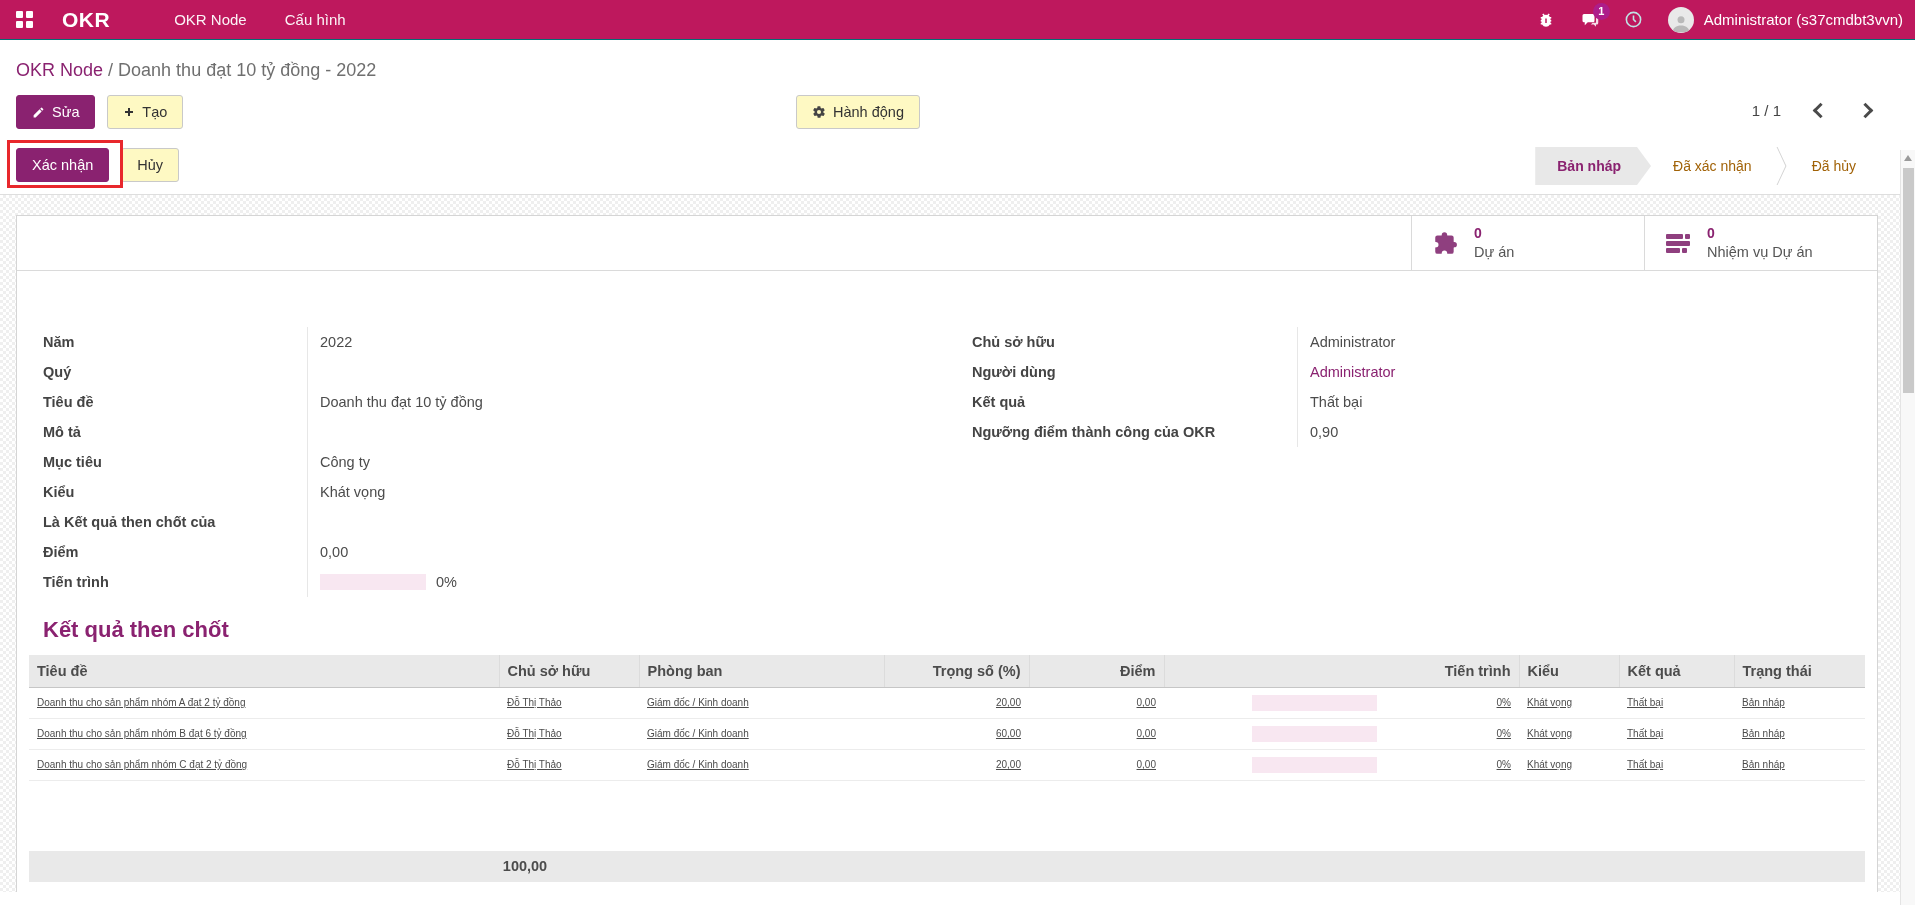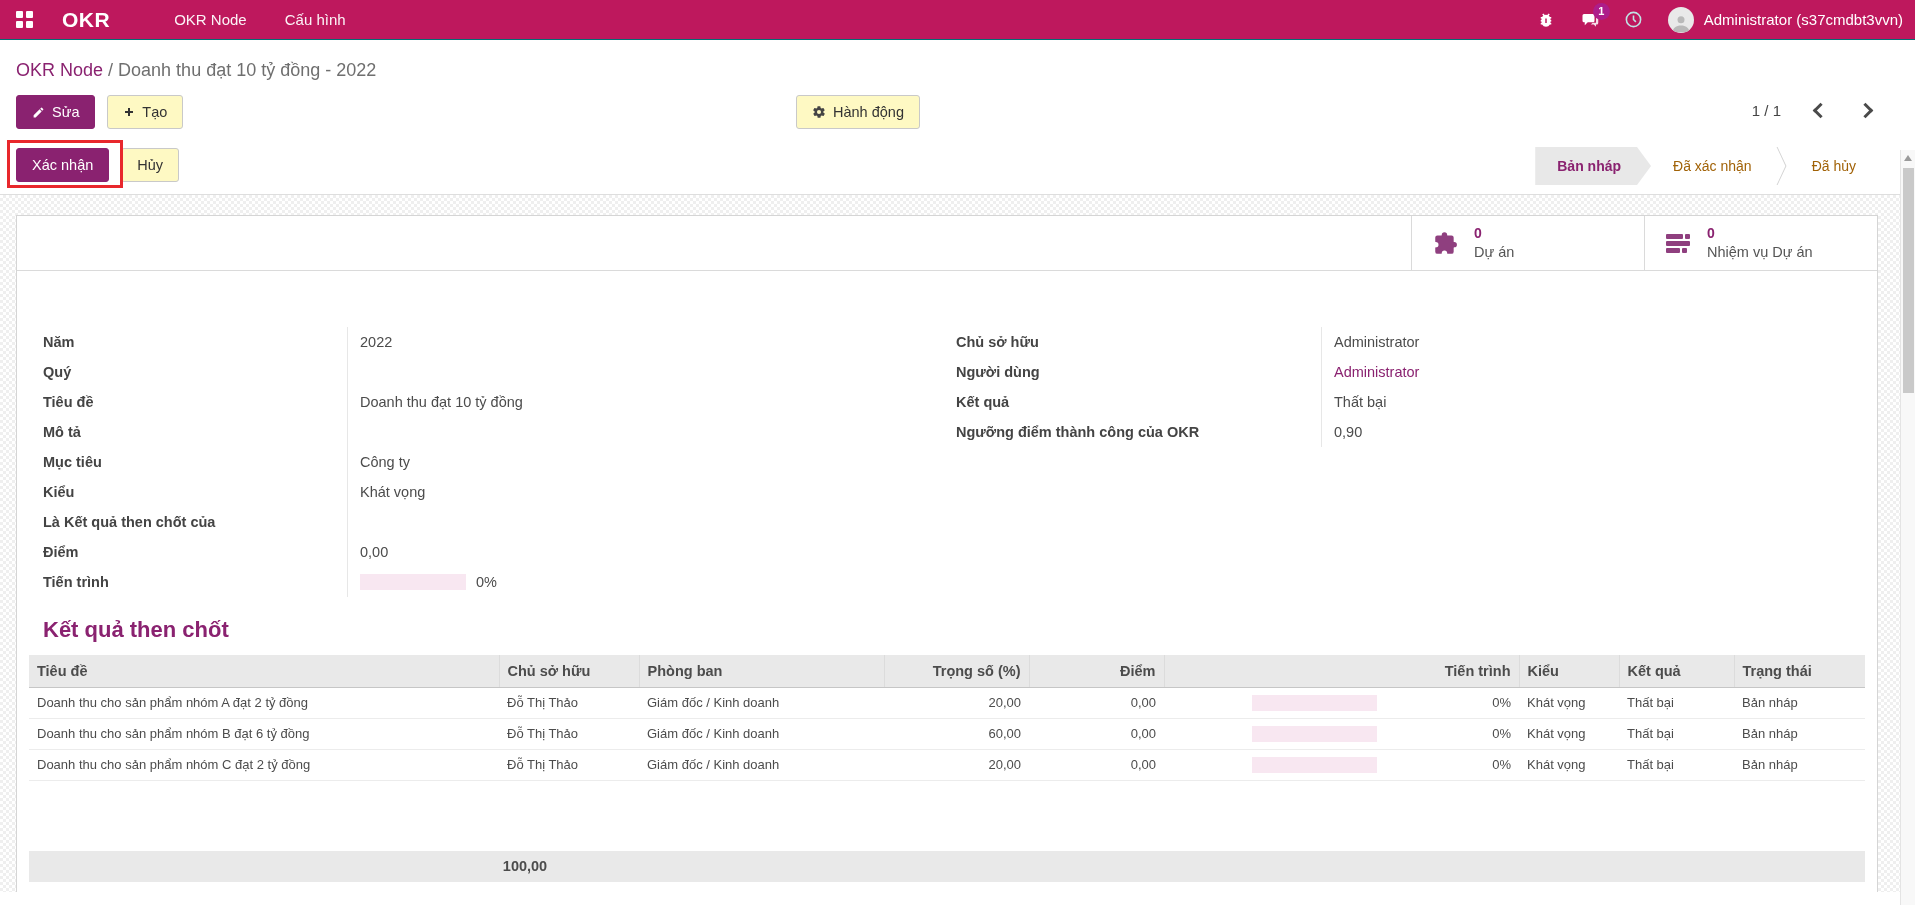--- a/index.html
+++ b/index.html
@@ -68,40 +68,40 @@
 
   .button-box { height:55px; border-bottom:1px solid #dadada; display:flex; justify-content:flex-end; }
   .stat-btn { width:233px; height:100%; border:none; border-left:1px solid #dadada; background:#fff;
     display:flex; align-items:center; padding-left:20px; gap:16px; cursor:pointer; text-align:left;
     font-family:"Liberation Sans","DejaVu Sans",sans-serif; }
   .stat-text { display:flex; flex-direction:column; line-height:1.25; }
   .stat-value { color:#8a2270; font-weight:bold; font-size:14px; }
   .stat-label { color:#555; font-size:14.5px; }
 
   
-  .form-grid { display:grid; grid-template-columns:904px 1fr; padding:56px 0 0 26px; }
+  .form-grid { display:grid; grid-template-columns:904px 1fr; padding:56px 0 0 26px;gap:16px; }
   .f-row { display:flex; min-height:30px; align-items:center; }
   .f-label { flex:none; font-weight:bold; color:#444; font-size:14.5px; padding-right:10px; }
   .col-l .f-label { width:264px; }
   .col-r .f-label { width:325px; }
   .col-r { padding-left:9px; }
   .f-value { flex:1; border-left:1px solid #e7e7e7; padding-left:12px; font-size:14.5px;
-    color:#4c4c4c; min-height:30px; display:flex; align-items:center;margin-left:40px; }
+    color:#4c4c4c; min-height:30px; display:flex; align-items:center; }
   .link-value { color:#8a2270; cursor:pointer; }
   .pbar-form { width:106px; height:16px; background:#f8e7f1; }
   .pct { margin-left:10px; }
 
   
   .section-title { color:#8a2270; font-size:22px; font-weight:bold; margin:20px 0 12px 26px; }
   table.kr { border-collapse:collapse; table-layout:fixed; width:1836px; margin:0 12px; }
   table.kr th { background:#e9e9e9; height:32px; font-size:14.5px; font-weight:bold; color:#4c4c4c;
     text-align:left; padding:0 8px; border-bottom:1px solid #c6c6c6; cursor:pointer; }
   table.kr th + th { border-left:1px solid #dcdcdc; }
-  table.kr td { height:31px; padding:0 8px; font-size:13px; color:#4c4c4c;
-    border-bottom:1px solid #ececec; white-space:nowrap; overflow:hidden; }
+  table.kr td { height:31px; padding:0 8px; font-size:10px; color:#4c4c4c;
+    border-bottom:1px solid #ececec; white-space:nowrap; overflow:hidden;text-decoration:underline; }
   table.kr .num { text-align:right; }
   .pcell { display:flex; align-items:center; }
   .pbar-list { width:125px; height:16px; background:#f8e7f1; margin-left:80px; }
   .pcell .pct { margin-left:auto; }
   .list-spacer { height:70px; }
   .list-footer { margin:0 12px; height:31px; background:#e9e9e9; display:flex; align-items:center; }
   .footer-total { width:1000px; text-align:center; padding-right:8px; font-weight:bold; font-size:14.5px; }
 
   
   .scrollbar { position:absolute; right:0; top:150px; width:15px; height:755px;

